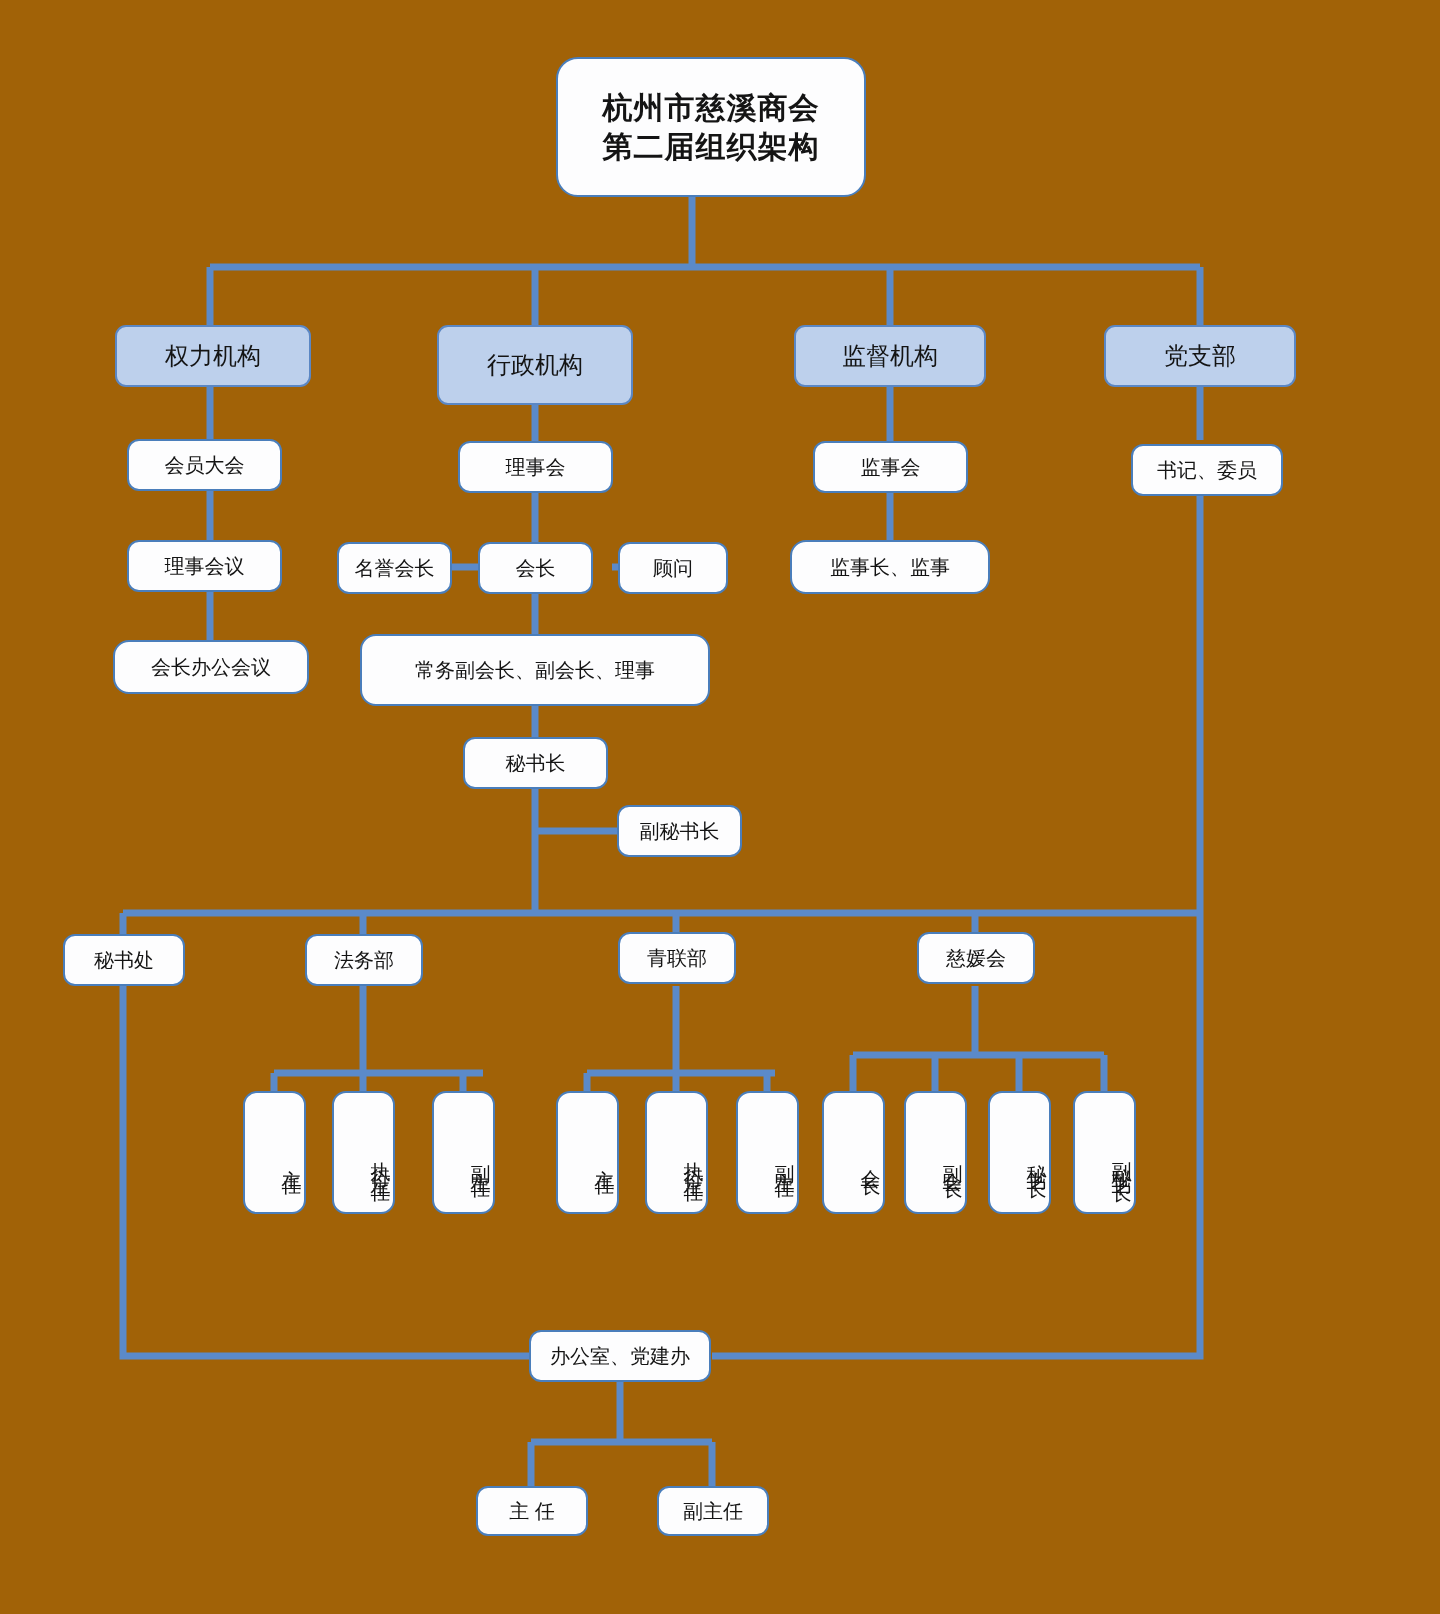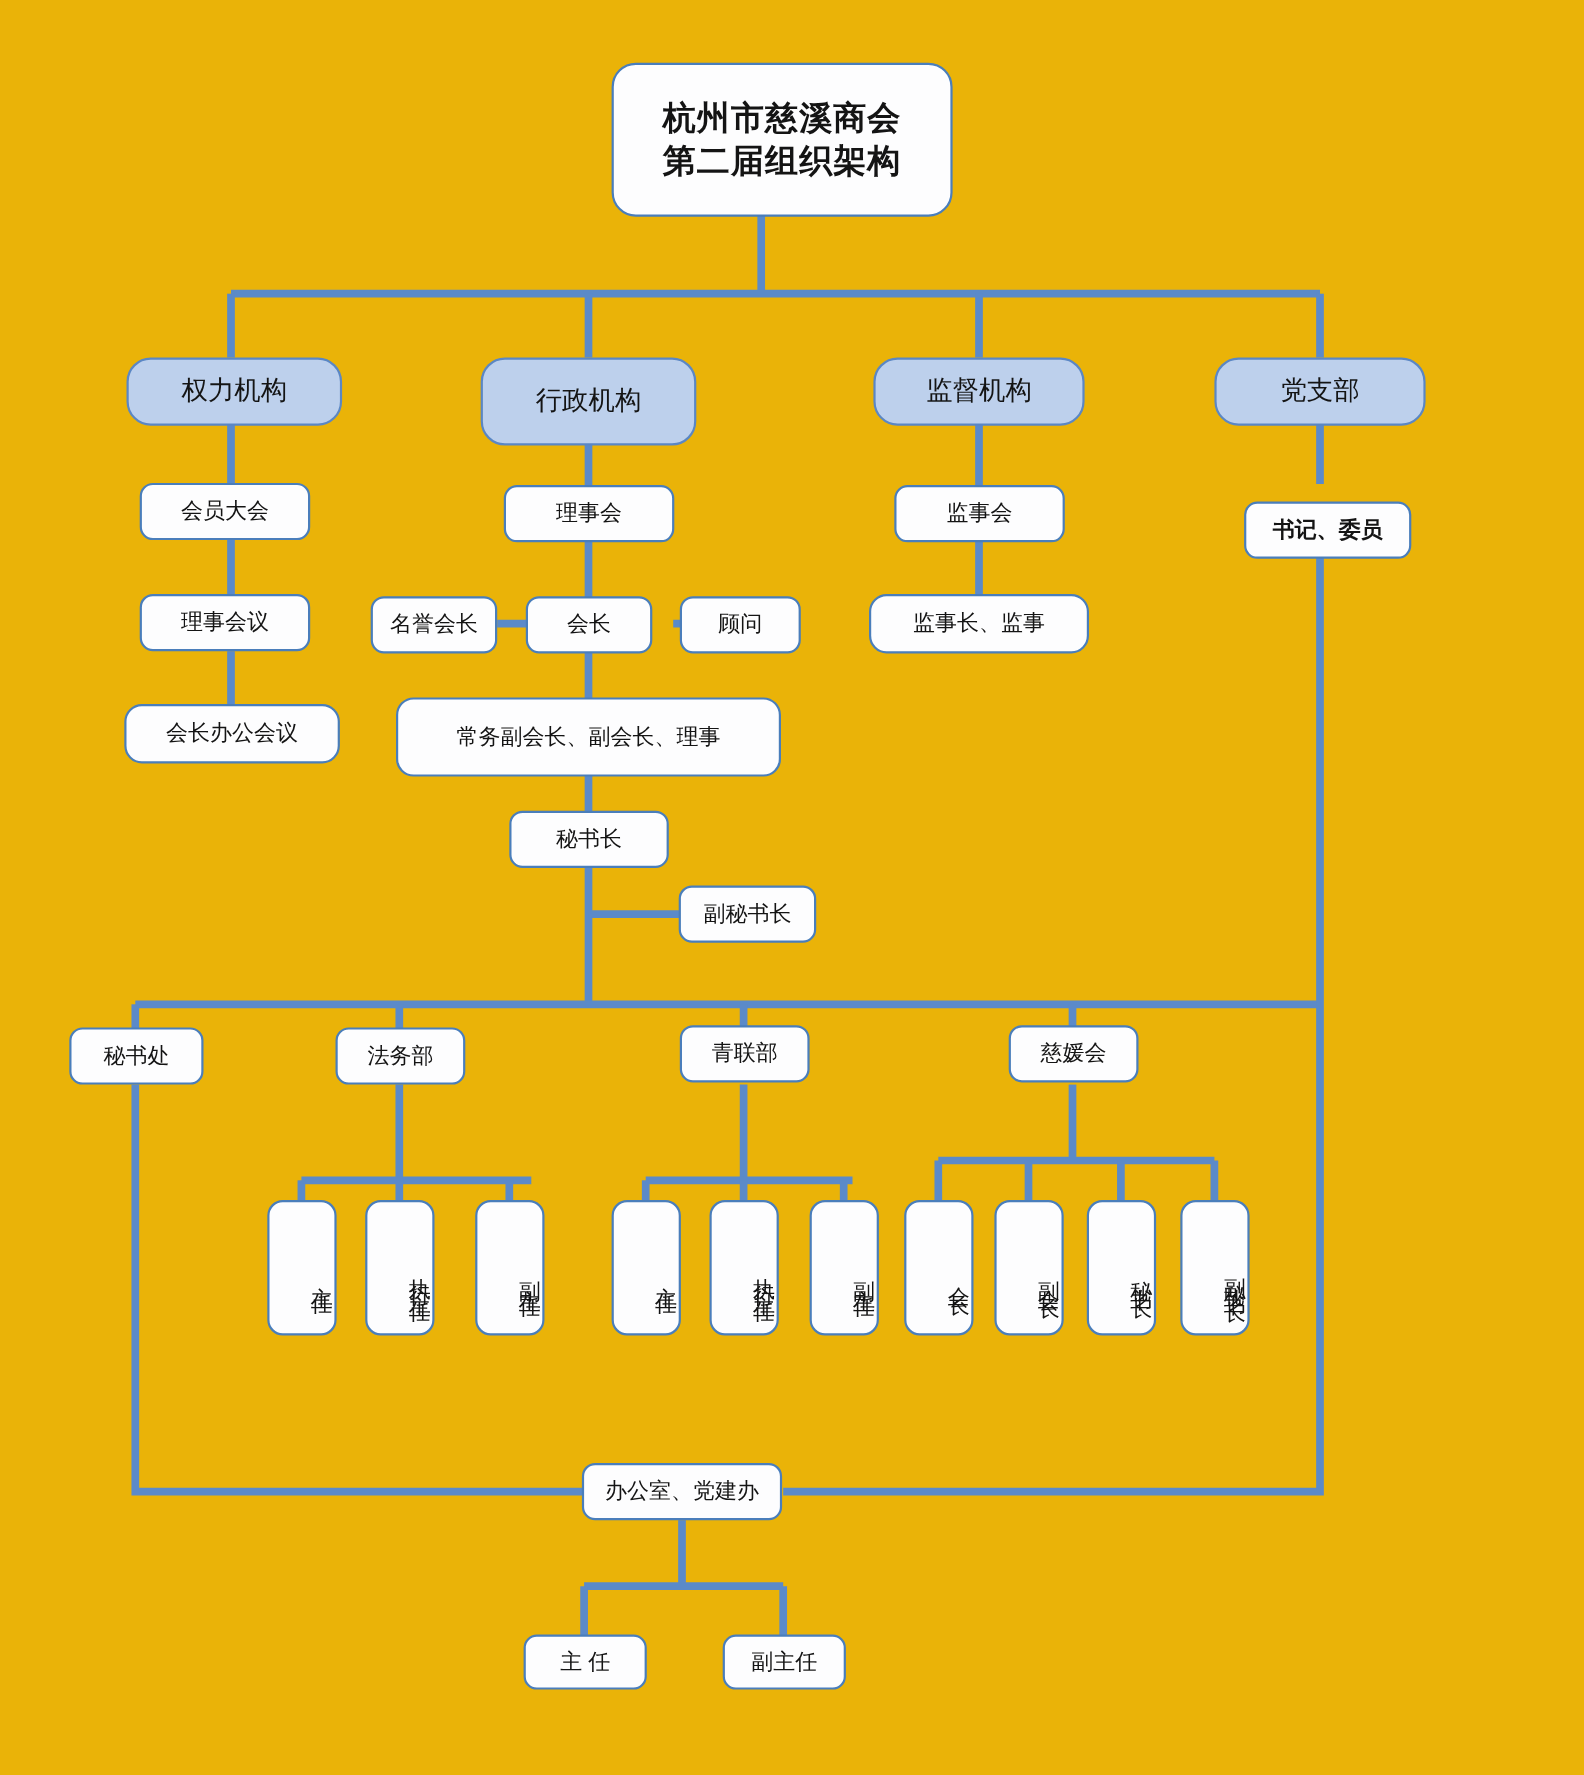--- a/index.html
+++ b/index.html
@@ -1,18 +1,18 @@
 <!DOCTYPE html>
 <html><head>
 <meta charset="utf-8">
 <title>org-chart</title>
 <style>
   html,body{margin:0;padding:0;background:#ffffff;}
   body{font-family:"Liberation Sans","DejaVu Sans",sans-serif;}
-  #canvas{position:relative;width:1440px;height:1614px;background:#eab308;overflow:hidden;}
+  #canvas{position:relative;width:1440px;height:1614px;background:#a16207;overflow:hidden;}
   svg#wires{position:absolute;left:0;top:0;width:1440px;height:1614px;}
 
   .node{
     position:absolute;
     box-sizing:border-box;
     border:2.2px solid #4a7ebb;
     border-radius:12px;
     background:#fdfdfe;
     color:#141414;
     display:flex;
@@ -23,21 +23,21 @@
     line-height:1.25;
     z-index:3;
     white-space:nowrap;
   }
   .node.blue{ background:#bdd0ec; border-color:#5b87c4; border-radius:10px; }
   .node.title{
     border-radius:22px; border-width:2.4px;
     font-weight:bold; font-size:30px; letter-spacing:1px; line-height:1.30;
     white-space:normal;
   }
-  .node.lvl2{ font-size:24px; border-radius:22px; }
+  .node.lvl2{ font-size:24px; border-radius:11px; }
   .node.wide{ border-radius:16px; }
   .node.vert{
     writing-mode:vertical-rl;
     text-orientation:upright;
     border-radius:14px;
     font-size:20px;
     letter-spacing:7px;
     padding-top:14px;
     align-items:flex-start;
     justify-content:center;
@@ -150,21 +150,21 @@
   <div class="node" style="left:618px;top:542px;width:110px;height:52px;">顾问</div>
 
   <div class="node wide" style="left:360px;top:634px;width:350px;height:72px;">常务副会长、副会长、理事</div>
 
   <div class="node" style="left:463px;top:737px;width:145px;height:52px;">秘书长</div>
   <div class="node" style="left:617px;top:805px;width:125px;height:52px;">副秘书长</div>
 
   <div class="node" style="left:813px;top:441px;width:155px;height:52px;">监事会</div>
   <div class="node wide" style="left:790px;top:540px;width:200px;height:54px;">监事长、监事</div>
 
-  <div class="node" style="left:1131px;top:456px;width:152px;height:52px;font-weight:bold;">书记、委员</div>
+  <div class="node" style="left:1131px;top:444px;width:152px;height:52px;">书记、委员</div>
 
   <div class="node" style="left:63px;top:934px;width:122px;height:52px;">秘书处</div>
   <div class="node" style="left:305px;top:934px;width:118px;height:52px;">法务部</div>
   <div class="node" style="left:618px;top:932px;width:118px;height:52px;">青联部</div>
   <div class="node" style="left:917px;top:932px;width:118px;height:52px;">慈媛会</div>
 
   <div class="node vert" style="left:243px;top:1091px;width:63px;height:123px;">主任</div>
   <div class="node vert" style="left:332px;top:1091px;width:63px;height:123px;">执行主任</div>
   <div class="node vert" style="left:432px;top:1091px;width:63px;height:123px;">副主任</div>
 

